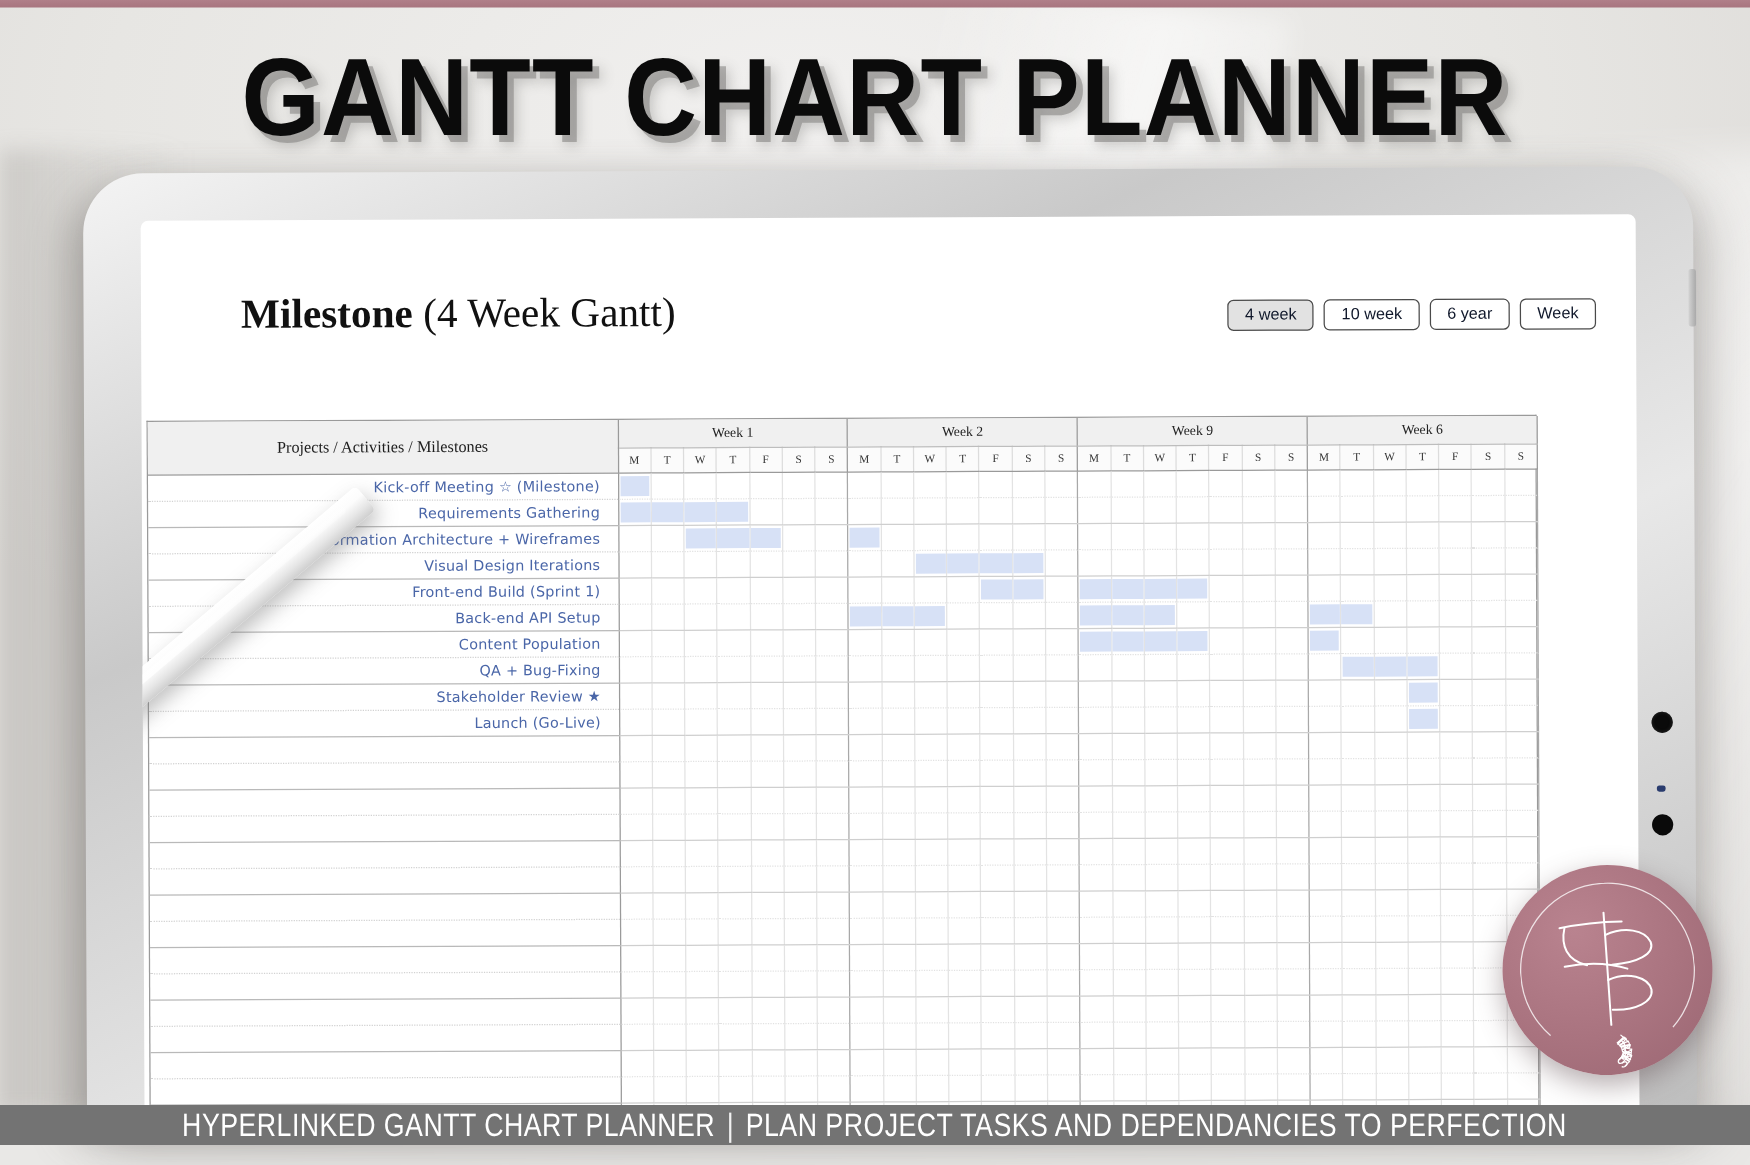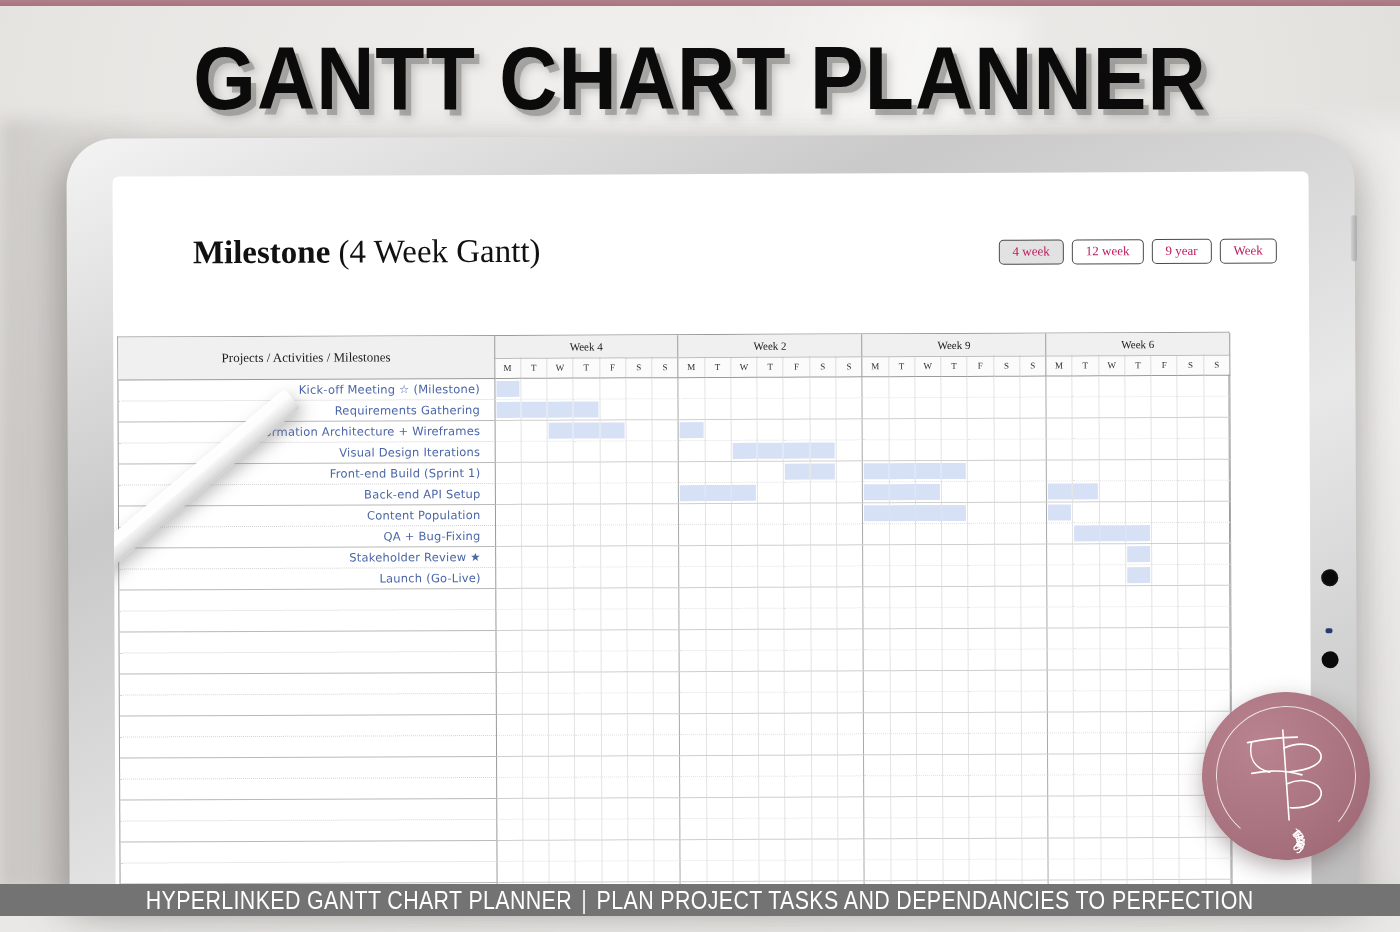--- a/index.html
+++ b/index.html
@@ -102,22 +102,22 @@
   .page-title{
     position:absolute; left:80px; top:0;
     font-family:"Liberation Serif", serif;
     font-size:33px; color:#111; white-space:nowrap;
   }
   .page-title b{ font-weight:bold; }
   .page-title span.light{ font-weight:normal;text-align:center; }
 
   .nav-btns{ position:absolute; right:32px; top:9px; display:flex; gap:8px; }
   .nav-btn{
-    font-family:Liberation Serif, serif;
-    font-size:13px; color:#be185d;
+    font-family:Liberation Sans, sans-serif;
+    font-size:13px; color:#0f172a;
     border:1px solid #4a4a4a; border-radius:5px;
     padding:4px 13px 5px; background:#fff; line-height:1.1;
     white-space:nowrap;
   }
   .nav-btn.active{ background:#e2e2e2; }
 
   
   .grid-wrap{
     position:absolute; left:4px; top:160px; width:1112px; height:560px;
     border-left:1px solid #9a9a9a; border-top:1px solid #9a9a9a;
@@ -251,22 +251,22 @@
 
   <div class="screen">
     <div class="screen-inner">
 
       <div class="page-head">
         <div class="page-title">
           <b>Milestone</b><span class="light"> (4 Week Gantt)</span>
         </div>
         <div class="nav-btns">
           <div class="nav-btn active">4 week</div>
-          <div class="nav-btn">12 week</div>
-          <div class="nav-btn">9 year</div>
+          <div class="nav-btn">10 week</div>
+          <div class="nav-btn">6 year</div>
           <div class="nav-btn">Week</div>
         </div>
       </div>
 
       <div class="grid-wrap">
         <table class="gantt">
           <colgroup id="cg">
               <col class="lbl">
               <col class="day">
               <col class="day">
@@ -293,21 +293,21 @@
               <col class="day">
               <col class="day">
               <col class="day">
               <col class="day">
               <col class="day">
               <col class="day">
             </colgroup>
           <thead>
             <tr>
               <th class="hdr-lbl" rowspan="2">Projects / Activities / Milestones</th>
-            <th class="hdr-week" colspan="7">Week 4</th>
+            <th class="hdr-week" colspan="7">Week 1</th>
                 <th class="hdr-week" colspan="7">Week 2</th>
                 <th class="hdr-week" colspan="7">Week 9</th>
                 <th class="hdr-week" colspan="7">Week 6</th>
               </tr>
             <tr id="day-head-row">
                 <th class="hdr-day">M</th>
                 <th class="hdr-day">T</th>
                 <th class="hdr-day">W</th>
                 <th class="hdr-day">T</th>
                 <th class="hdr-day">F</th>

